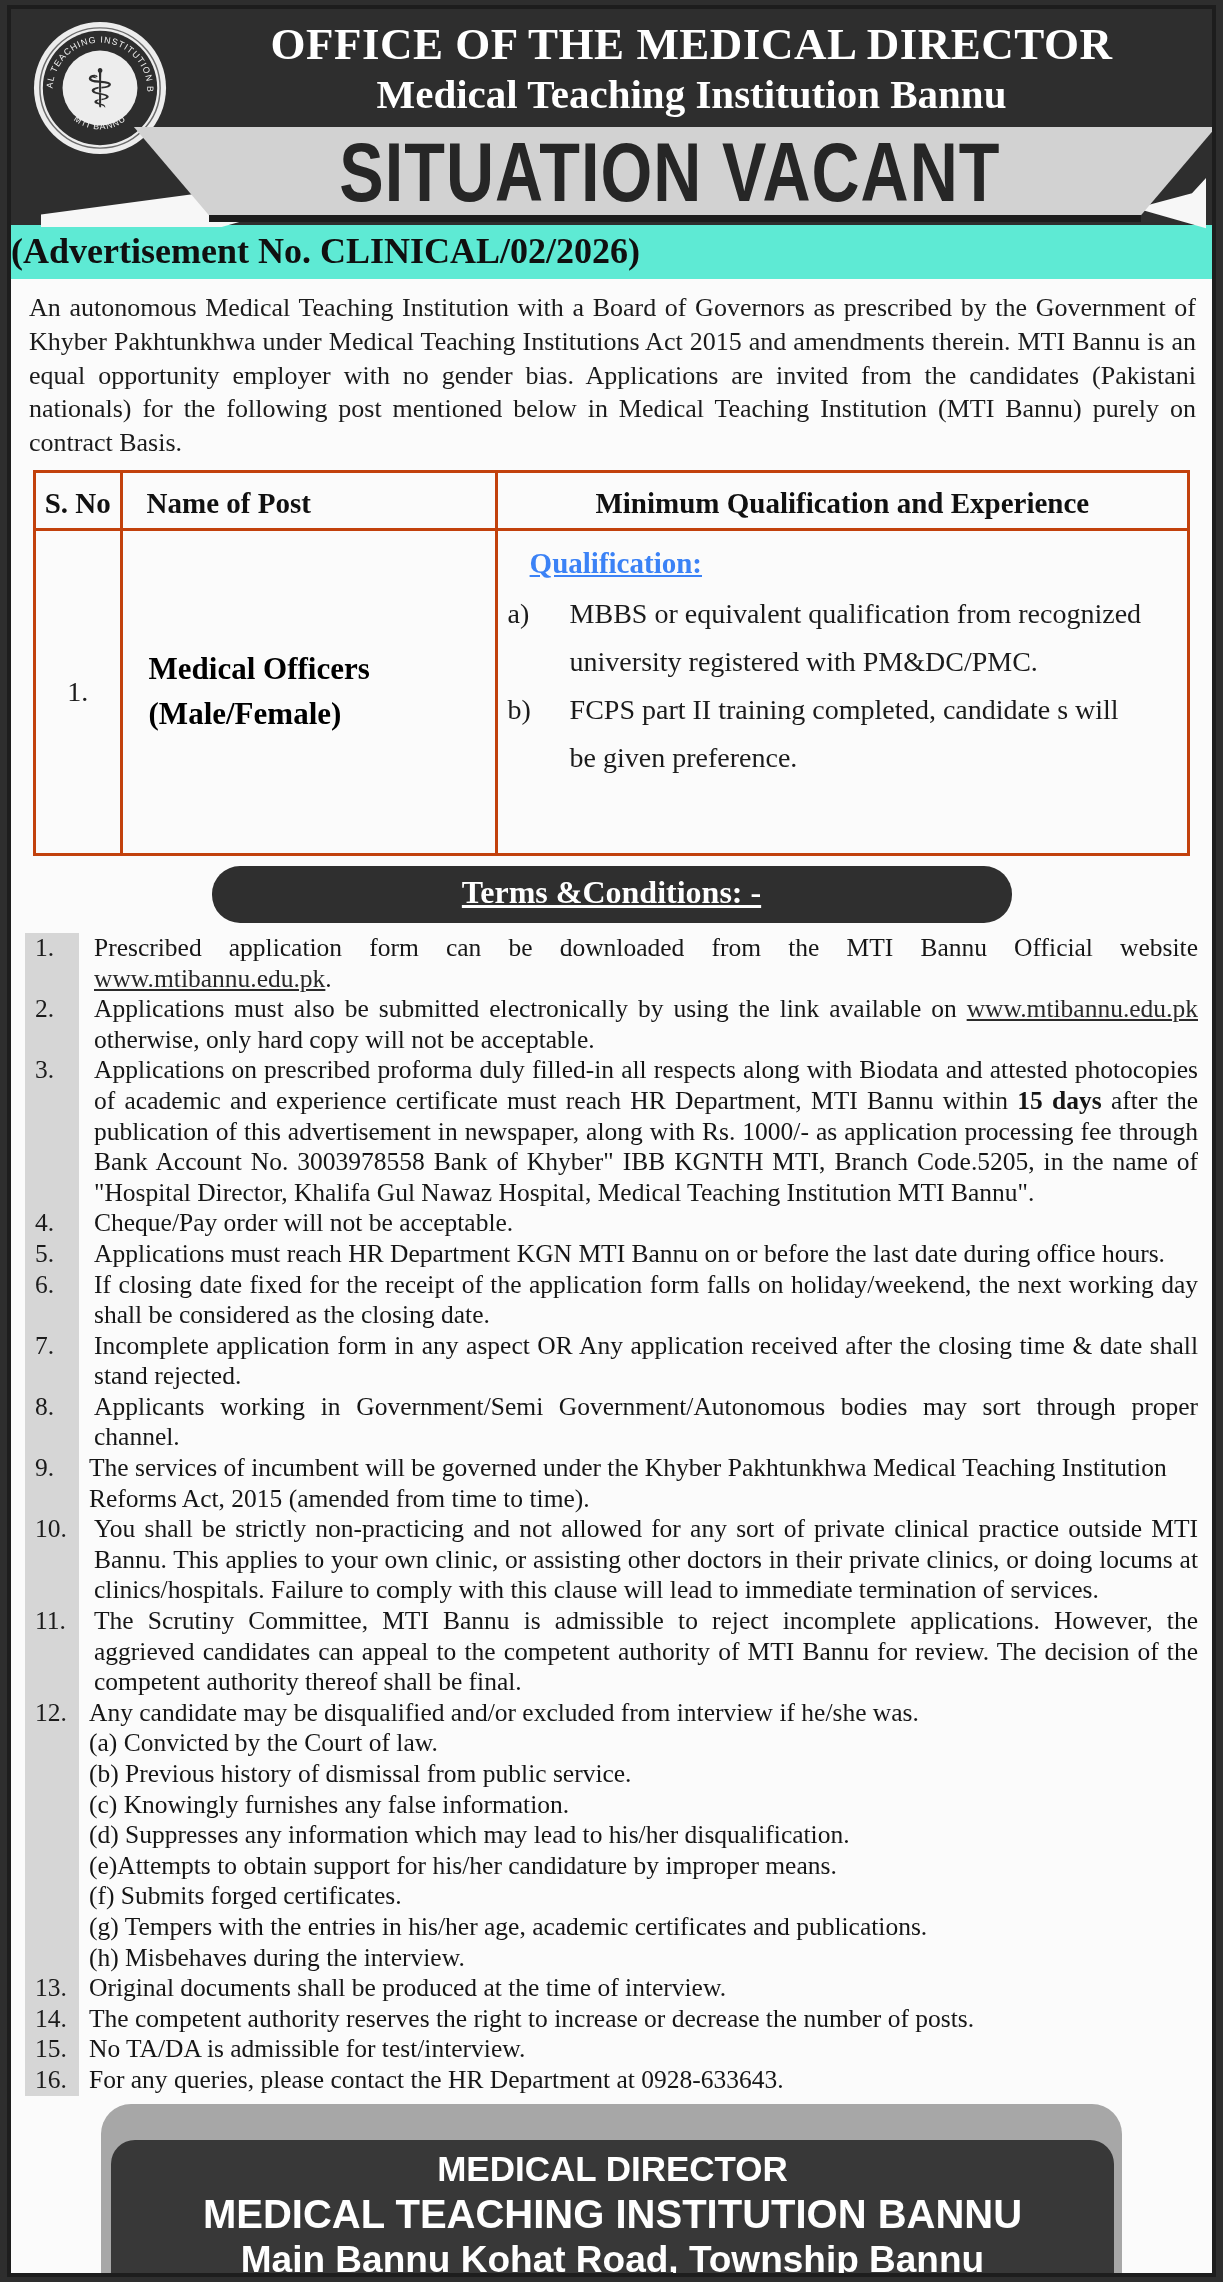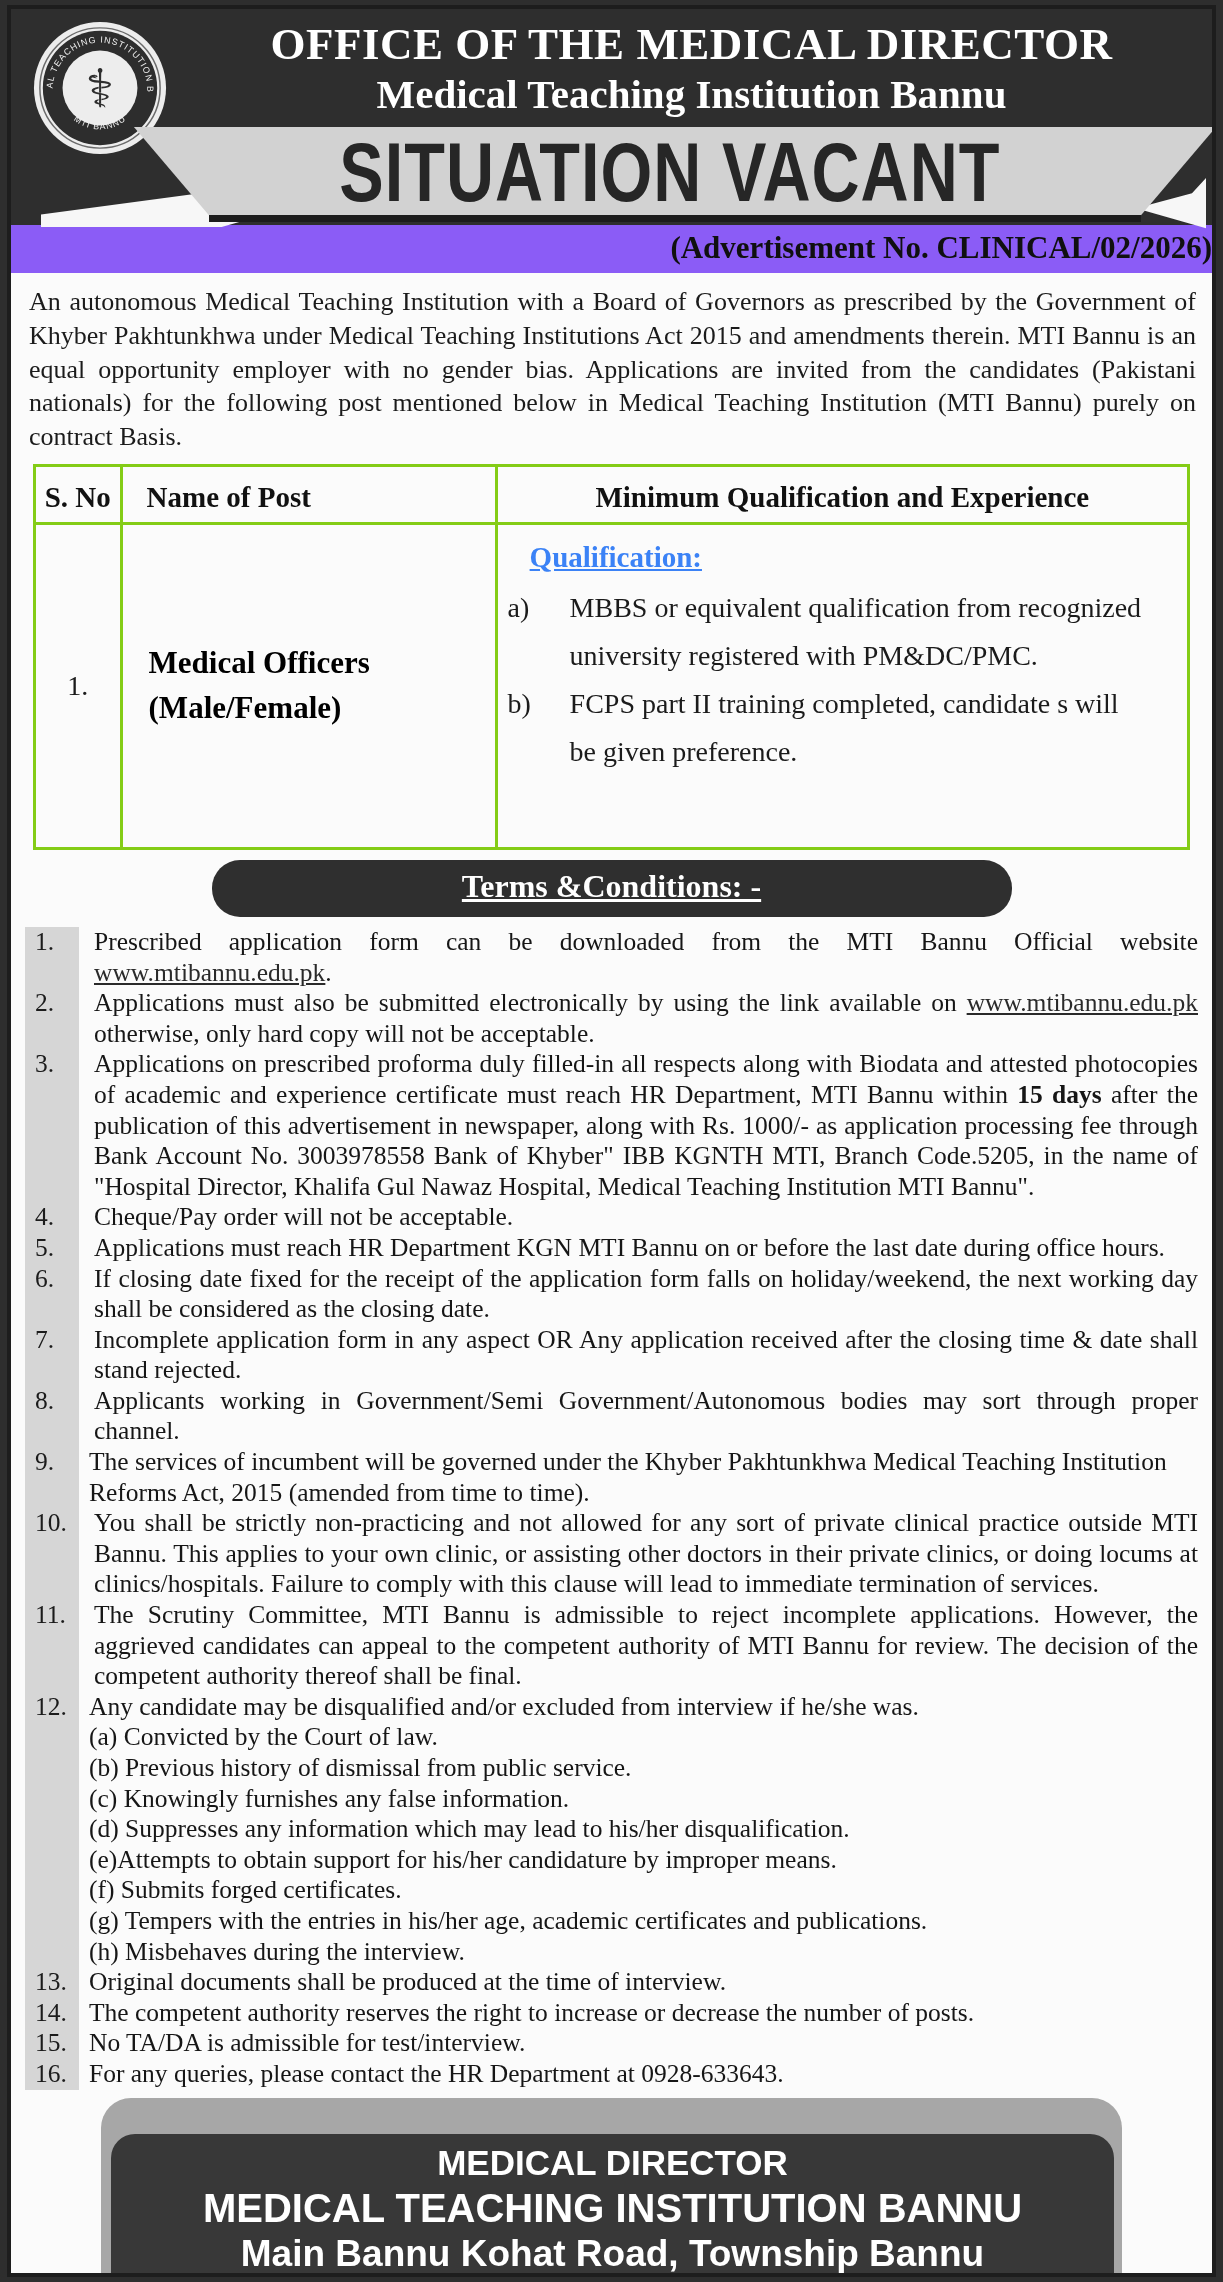--- a/index.html
+++ b/index.html
@@ -11,29 +11,29 @@
   .header{position:relative;background:#2e2e2e;height:216px;flex:0 0 auto;}
   .h-title1{margin-left:160px;text-align:center;color:#fff;font-weight:bold;font-size:45px;line-height:1.05;padding-top:12px;letter-spacing:.5px;}
   .h-title2{margin-left:160px;text-align:center;color:#fff;font-weight:bold;font-size:41px;line-height:1.1;margin-top:4px;}
   .logo{position:absolute;left:20px;top:10px;width:138px;height:138px;}
   .banner-wrap{position:absolute;left:0;right:0;top:118px;height:98px;}
   .ribbon-left{position:absolute;left:30px;top:30px;width:430px;height:70px;background:#f7f7f7;clip-path:polygon(0 82%,100% 0,42% 100%,0 100%);}
   .ribbon-right{position:absolute;right:6px;top:50px;width:70px;height:54px;background:#f7f7f7;clip-path:polygon(100% 2%,100% 95%,0 58%,80% 30%);}
   .banner{position:absolute;left:112px;top:0;width:1093px;height:90px;background:#d2d2d2;clip-path:polygon(1% 0,100% 0,93% 100%,8% 100%);display:flex;align-items:center;justify-content:center;}
   .banner-text{font-family:"Liberation Sans","DejaVu Sans",sans-serif;font-weight:900;font-size:64px;letter-spacing:1px;color:#262626;transform:scale(1.04,1.3);white-space:nowrap;}
   .banner-underline{position:absolute;left:198px;width:932px;top:88px;height:7px;background:#1c1c1c;}
-  .ad-strip{flex:0 0 auto;background:#8b5cf6;text-align:right;padding:5px 0 7px;font-weight:bold;font-size:31px;color:#101010;}
+  .ad-strip{flex:0 0 auto;background:#5eead4;text-align:left;padding:5px 0 7px;font-weight:bold;font-size:36px;color:#101010;}
 
   
   .intro{flex:0 0 auto;padding:12px 16px 8px 18px;font-size:26px;line-height:1.3;text-align:justify;color:#1b1b1b;}
 
   
   .tbl-wrap{flex:0 0 auto;padding:2px 22px 6px 22px;}
   table.jobtable{border-collapse:collapse;width:100%;}
-  .jobtable th,.jobtable td{border:3px solid #84cc16;vertical-align:top;}
+  .jobtable th,.jobtable td{border:3px solid #c2410c;vertical-align:top;}
   .jobtable th{font-size:29px;color:#111;padding:14px 8px 8px 8px;}
   th.c-sno{width:7.5%;text-align:center;}
   th.c-post{width:32.5%;text-align:left;padding-left:24px;}
   th.c-qual{width:60%;text-align:center;}
   td.b-sno{text-align:center;font-size:28px;vertical-align:middle;color:#1b1b1b;}
   td.b-post{vertical-align:middle;font-weight:bold;font-size:31px;padding-left:26px;line-height:1.45;color:#000000;}
   td.b-qual{padding:14px 12px 8px 8px;height:300px;}
   .qual-head{font-weight:bold;font-size:29px;text-decoration:underline;margin:2px 0 10px 24px;color:#3b82f6;}
   .qual-item{display:flex;font-size:28px;line-height:1.72;color:#1b1b1b;}
   .qual-label{flex:0 0 62px;padding-left:2px;}

